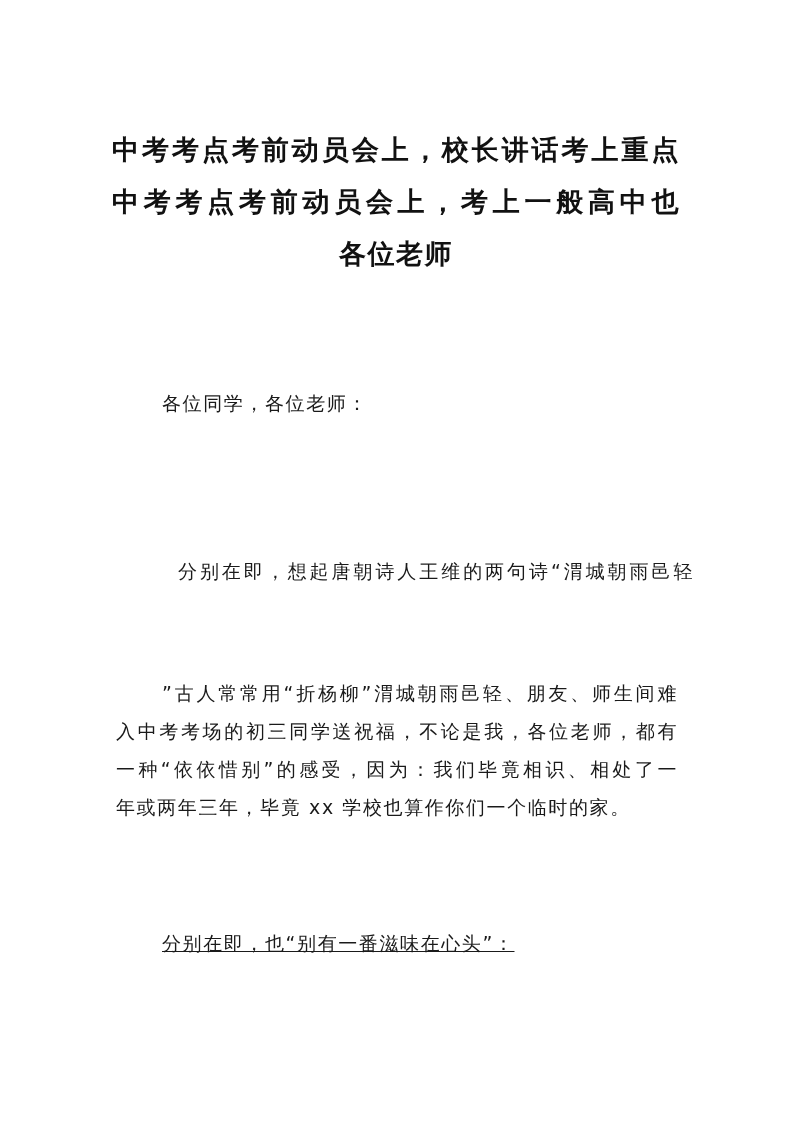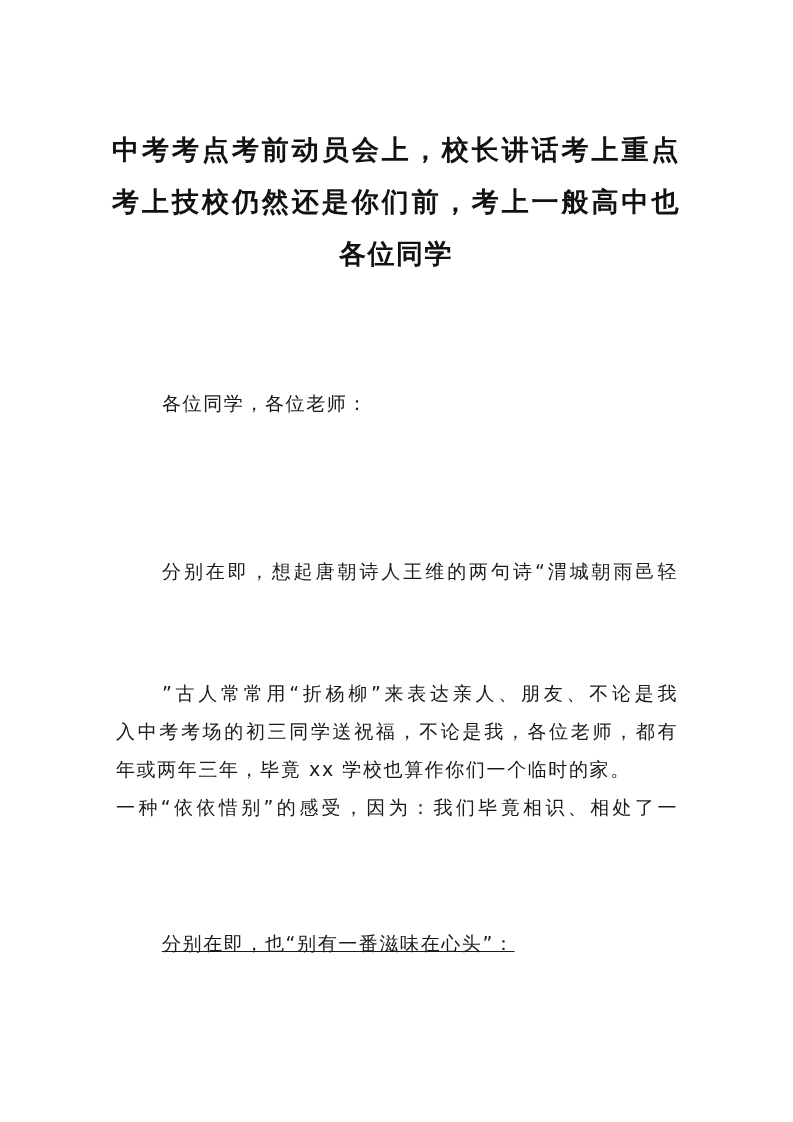--- a/index.html
+++ b/index.html
@@ -66,37 +66,37 @@
       text-align-last: left;
     }
   </style>
 </head>
 <body>
 
 <div class="page">
 
   <div class="title">
     <span class="tline full">中考考点考前动员会上，校长讲话考上重点</span>
-    <span class="tline full">考上技校仍然还是你们前，考上一般高中也</span>
-    <span class="tline" style="text-align:center;text-align-last:center;">各位同学</span>
+    <span class="tline full">中考考点考前动员会上，考上一般高中也</span>
+    <span class="tline" style="text-align:center;text-align-last:center;">各位老师</span>
   </div>
 
   <div class="para" style="top:386px;font-family:Liberation Mono, monospace;">
     <span class="line indent last">各位同学，各位老师：</span>
   </div>
 
 
-  <div class="para" style="top:552px;">
+  <div class="para" style="top:552px;margin-left:16px;">
     <span class="line indent">分别在即，想起唐朝诗人王维的两句诗“渭城朝雨邑轻</span>
   </div>
 
   <div class="para" style="top:674px;">
-    <span class="line indent">”古人常常用“折杨柳”来表达亲人、朋友、不论是我</span>
+    <span class="line indent">”古人常常用“折杨柳”渭城朝雨邑轻、朋友、师生间难</span>
     <span class="line">入中考考场的初三同学送祝福，不论是我，各位老师，都有</span>
+    <span class="line">一种“依依惜别”的感受，因为：我们毕竟相识、相处了一</span>
     <span class="line last">年或两年三年，毕竟 xx 学校也算作你们一个临时的家。</span>
-    <span class="line">一种“依依惜别”的感受，因为：我们毕竟相识、相处了一</span>
   </div>
 
   <div class="para" style="top:924px;text-decoration:underline;">
     <span class="line indent last">分别在即，也“别有一番滋味在心头”：</span>
   </div>
 
 </div>
 
 </body></html>

